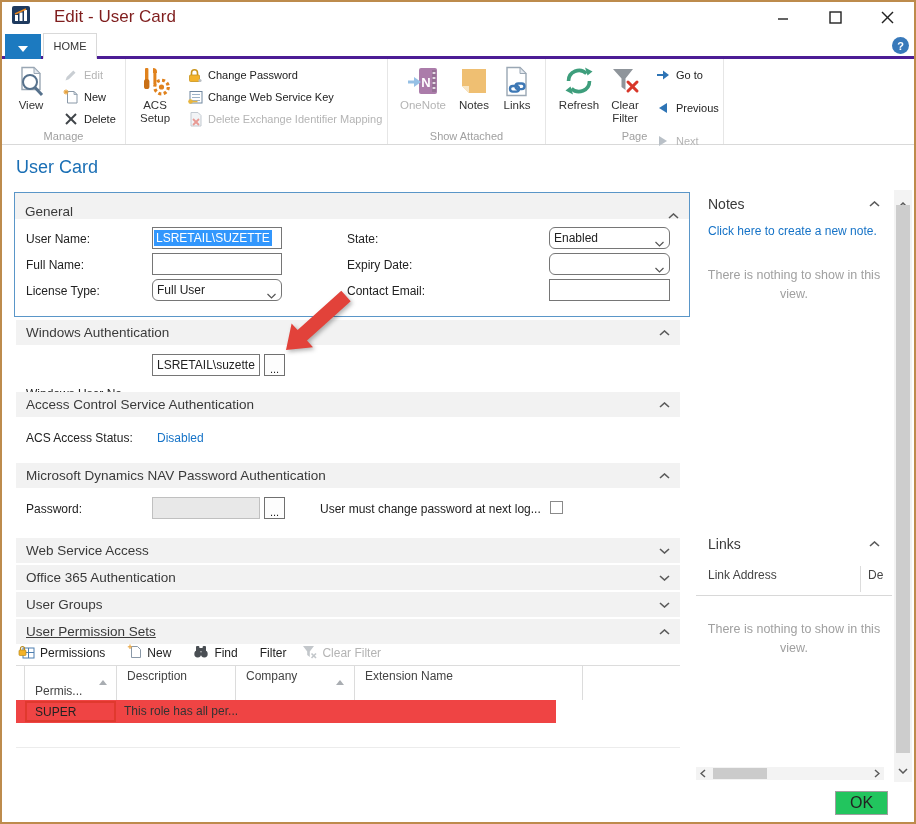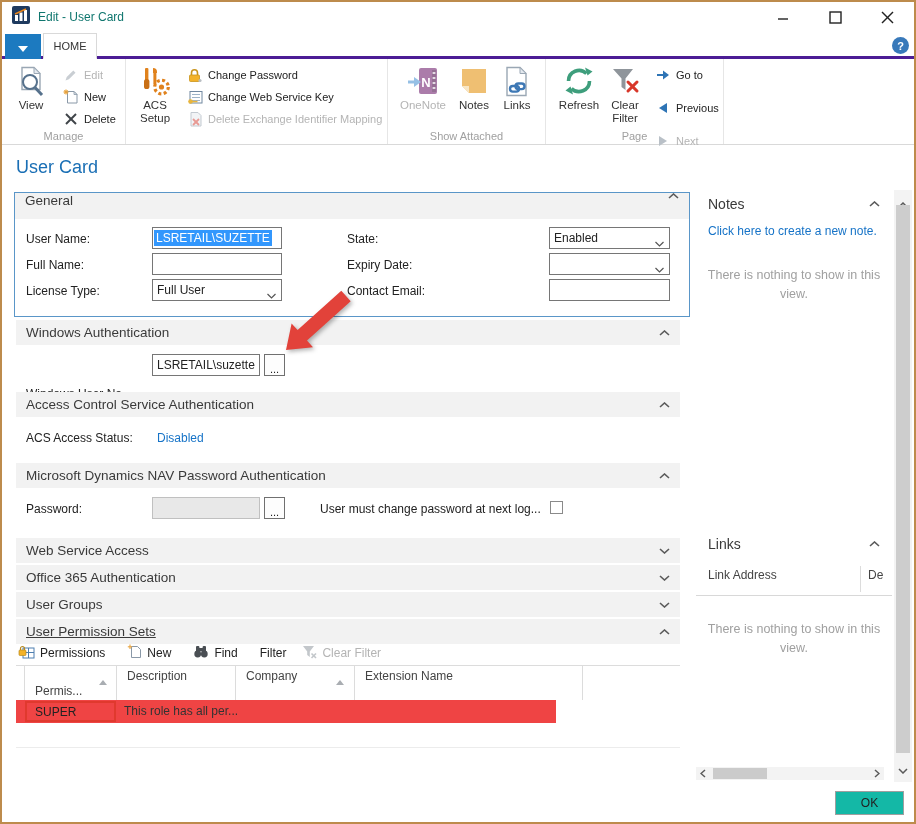--- a/index.html
+++ b/index.html
@@ -1,21 +1,21 @@
 <!DOCTYPE html>
 <html><head>
 <meta charset="utf-8">
 <style>
   * { margin:0; padding:0; box-sizing:border-box; }
   body { background:#fff; font-family:"Liberation Sans","DejaVu Sans",sans-serif; }
   .window { position:relative; width:916px; height:824px; border:2px solid #bd8b4c; background:#fff; overflow:hidden; }
 
   
   .titlebar { position:absolute; left:0; top:0; width:100%; height:30px; display:flex; align-items:center; padding-left:10px; background:#fff; }
-  .title-text { font-size:12px; color:#0f766e; margin-left:8px; }
+  .title-text { font-size:17px; color:#7f1d1d; margin-left:24px; }
   .win-controls { margin-left:auto; display:flex; align-items:center; gap:26px; padding-right:14px; }
   .winbtn { width:26px; height:20px; display:flex; align-items:center; justify-content:center; background:none; border:none; cursor:default; }
 
   
   .tabs-row { position:absolute; left:0; top:30px; width:100%; height:27px; border-bottom:3px solid #4c1d95; background:#fff; }
   .app-menu { position:absolute; left:3px; top:2px; width:36px; height:25px; background:#1c7ac0; display:flex; align-items:center; justify-content:center; }
   .tab { position:absolute; left:41px; top:1px; width:54px; height:26px; background:#fff; border:1px solid #d9d9d9; border-bottom:1px solid #fff; display:flex; align-items:center; justify-content:center; font-size:11px; color:#333; }
   .help-circle { position:absolute; right:5px; top:5px; width:17px; height:17px; border-radius:50%; background:#3879ba; color:#fff; font-size:11px; font-weight:bold; display:flex; align-items:center; justify-content:center; }
 
   
@@ -28,27 +28,27 @@
   .smallstack { display:flex; flex-direction:column; padding-top:3px; }
   .smallbtn { display:flex; align-items:center; gap:5px; font-size:11px; color:#222; height:18px; margin-bottom:4px; white-space:nowrap; }
   .smallbtn .icn { width:17px; display:flex; justify-content:center; }
   .dis { color:#b4b4b4 !important; }
   .faded { opacity:.72; }
 
   
   .page-title { position:absolute; left:14px; top:155px; font-size:18px; color:#1a6fb5; }
 
   .general-box { position:absolute; left:12px; top:190px; width:676px; height:125px; border:1px solid #5a96c8; background:#fff; }
-  .box-header { height:26px; background:#f2f2f2; display:flex; align-items:flex-start; padding:0 10px; font-size:13.5px; color:#3a3a3a; }
+  .box-header { height:26px; background:#f2f2f2; display:flex; align-items:flex-end; padding:0 10px; font-size:13.5px; color:#3a3a3a; }
   .sec-header { position:absolute; left:14px; width:664px; height:25px; background:#f2f2f2; display:flex; align-items:center; padding:0 10px; font-size:13.5px; color:#3a3a3a; }
   .chev { margin-left:auto; display:flex; align-items:center; }
 
   .flabel { position:absolute; font-size:12px; color:#222; white-space:nowrap; }
   .fieldbox { position:absolute; height:22px; border:1px solid #767676; background:#fff; font-size:12px; color:#222; display:flex; align-items:center; padding:0 4px; }
-  .fieldbox.dd { padding-right:18px; }
+  .fieldbox.dd { padding-right:18px;border-radius:6px; }
   .dd .ddcaret { position:absolute; right:5px; top:8px; }
   .sel-text { background:#3297fd; color:#fff; padding:1px 2px; white-space:nowrap; }
   .fieldbox.disab { background:#e8e8e8; border-color:#c0c0c0; }
   .dots-btn { position:absolute; width:21px; height:22px; background:#fdfdfd; border:1px solid #707070; font-size:11px; color:#222; display:flex; align-items:flex-end; justify-content:center; padding-bottom:6px; line-height:0; }
   .blue-link { color:#1673c7; font-size:12px; }
   .checkbox { position:absolute; width:13px; height:13px; border:1px solid #8a8a8a; background:#fff; }
 
   
   .ps-toolbar { position:absolute; left:16px; top:641px; height:20px; display:flex; align-items:center; font-size:12px; color:#222; }
   .tb-item { display:flex; align-items:center; gap:5px; margin-right:22px; white-space:nowrap; }
@@ -74,21 +74,21 @@
 
   
   .hscroll { position:absolute; left:694px; top:765px; width:188px; height:13px; background:#f3f3f3; }
   .hthumb { position:absolute; left:17px; top:1px; width:54px; height:11px; background:#cbcbcb; }
   .harrow { position:absolute; top:2px; display:flex; }
   .vscroll { position:absolute; left:892px; top:188px; width:18px; height:592px; background:#f3f3f3; }
   .vthumb { position:absolute; left:2px; top:15px; width:14px; height:548px; background:#cdcdcd; }
   .varrow { position:absolute; left:4px; }
 
   
-  .ok-btn { position:absolute; left:833px; top:789px; width:69px; height:24px; background:#14b8a6; border:1px solid #9f9f9f; font-size:12px; color:#222; font-family:inherit; }
+  .ok-btn { position:absolute; left:833px; top:789px; width:53px; height:24px; background:#22c55e; border:1px solid #9f9f9f; font-size:16px; color:#222; font-family:inherit; }
 
   .annot-arrow { position:absolute; left:276px; top:288px; filter:drop-shadow(2px 2px 2px rgba(0,0,0,.3)); }
 </style>
 </head>
 <body>
 
 <div class="window">
 
   <div class="titlebar">
     <span>

